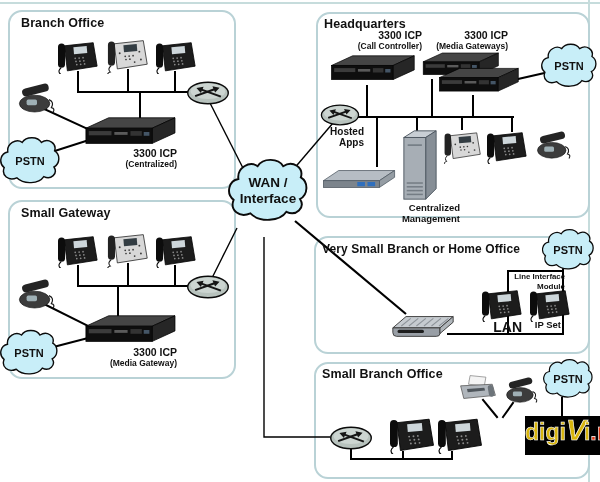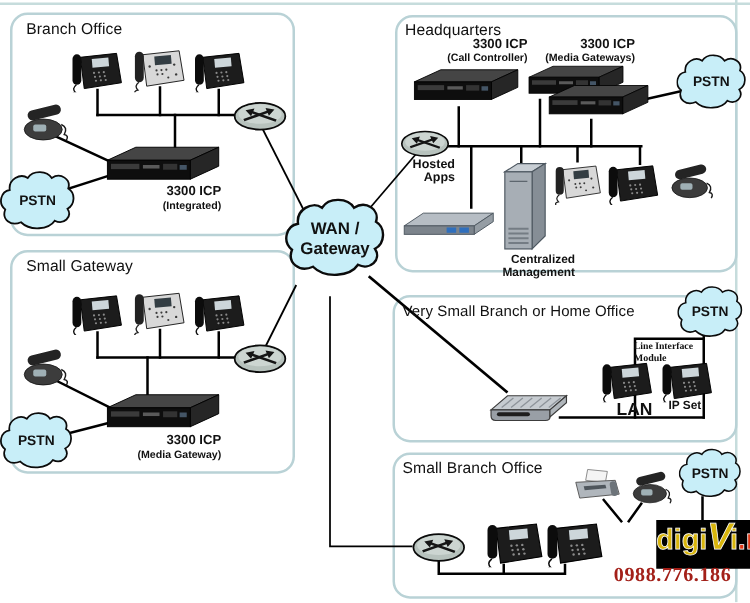--- a/index.html
+++ b/index.html
@@ -3,40 +3,40 @@
 <meta charset="utf-8">
 <style>
   html,body{margin:0;padding:0;background:#fff;}
   .canvas{position:relative;width:600px;height:482px;background:#fff;overflow:hidden;
           font-family:"Liberation Sans",sans-serif;color:#111;}
   .frame-top{position:absolute;left:0;top:2px;width:600px;height:2px;background:var(--frame-line);z-index:0;}
   .frame-right{position:absolute;top:0;left:588px;width:2px;height:482px;background:var(--frame-line);z-index:0;}
   .box{position:absolute;border:2px solid var(--box-border);border-radius:14px;background:#fff;z-index:1;}
   .wires{position:absolute;left:0;top:0;z-index:2;}
   .node{position:absolute;z-index:3;}
-  .box-title{position:absolute;z-index:3;font-weight:400;font-size:12.5px;letter-spacing:0.1px;}
+  .box-title{position:absolute;z-index:3;font-weight:700;font-size:12.5px;letter-spacing:0.1px;}
   .lbl{position:absolute;z-index:3;font-weight:700;text-align:right;line-height:1.12;}
   .lbl .name{font-size:10.5px;display:block;}
   .lbl .sub{font-size:8.5px;display:block;}
   .cloud{position:absolute;z-index:4;}
   .cloud svg{position:absolute;left:0;top:0;width:100%;height:100%;}
   .cloud .cloud-text{position:absolute;left:0;top:0;width:100%;height:100%;
      display:flex;flex-direction:column;align-items:center;justify-content:center;
      font-weight:700;font-size:11px;}
   .cloud.wan .cloud-text{font-size:13.5px;line-height:1.2;}
   .logo{position:absolute;z-index:5;background:var(--logo-bg);display:flex;align-items:baseline;
         padding-top:2px;margin-left:44px;}
   .logo span{font-weight:800;-webkit-text-stroke:0.6px #ffffff;}
   .logo .digi{color:var(--logo-gold);font-size:23px;}
   .logo .vee{color:var(--logo-gold);font-size:30px;font-style:italic;line-height:0.8;margin:0 -2px 0 0;}
   .logo .ii{color:var(--logo-gold);font-size:23px;}
   .logo .net{color:var(--logo-red);font-size:23px;}
   .phone-number{position:absolute;z-index:5;font-family:"Liberation Serif",serif;font-weight:700;
         font-size:16px;color:var(--phone-number-red);text-align:center;letter-spacing:0.5px;}
-  .lim-text{position:absolute;z-index:3;text-align:left;line-height:1.25;font-family:Liberation Serif, serif;}
+  .lim-text{position:absolute;z-index:3;text-align:right;line-height:1.25;}
   .lim-text .l1{font-size:7.8px;font-weight:700;display:block;}
   .lim-text .l2{font-size:8px;font-weight:800;display:block;}
 </style>
 </head>
 <body>
 
 <div class="canvas">
 
   <svg width="0" height="0" style="position:absolute" aria-hidden="true">
     <defs>
@@ -195,21 +195,21 @@
       <use href="#cordless-phone"></use>
     </svg>
   <svg class="node" style="left:82px;top:114px;width:95px;height:36px">
       <use href="#icp-unit"></use>
     </svg>
   <svg class="node" style="left:186px;top:81px;width:44px;height:24px">
       <use href="#router-disc"></use>
     </svg>
   <div class="lbl" style="left:82px;top:148px;width:95px">
     <span class="name">3300 ICP</span>
-    <span class="sub">(Integrated)</span>
+    <span class="sub">(Centralized)</span>
   </div>
   <div class="cloud" style="left:0px;top:135px;width:60px;height:52px">
     <svg viewBox="0 0 100 84">
         <use href="#cloud-shape"></use>
       </svg>
     <div class="cloud-text">PSTN</div>
   </div>
 
   <div class="box-title" style="left:21px;top:206px">Small Gateway</div>
   <svg class="node" style="left:52px;top:232px;width:48px;height:36px">
@@ -240,21 +240,21 @@
       </svg>
     <div class="cloud-text">PSTN</div>
   </div>
 
   <div class="cloud wan" style="left:228px;top:156px;width:80px;height:70px">
     <svg viewBox="0 0 100 84">
         <use href="#cloud-shape"></use>
       </svg>
     <div class="cloud-text">
       <span>WAN /</span>
-      <span>Gateway</span>
+      <span>Interface</span>
     </div>
   </div>
 
   <div class="box-title" style="left:324px;top:17px">Headquarters</div>
   <div class="lbl" style="left:332px;top:30px;width:90px">
     <span class="name">3300 ICP</span>
     <span class="sub">(Call Controller)</span>
   </div>
   <div class="lbl" style="left:418px;top:30px;width:90px">
     <span class="name">3300 ICP</span>
@@ -341,15 +341,14 @@
       </svg>
     <div class="cloud-text">PSTN</div>
   </div>
 
   <div class="logo" style="left:481px;top:416px;width:114px;height:37px">
     <span class="digi">digi</span>
       <span class="vee">V</span>
       <span class="ii">i</span>
       <span class="net">.net</span>
   </div>
-  <div class="phone-number" style="left:481px;top:452px;width:114px">0988.776.186</div>
 
 </div>
 
 </body></html>

